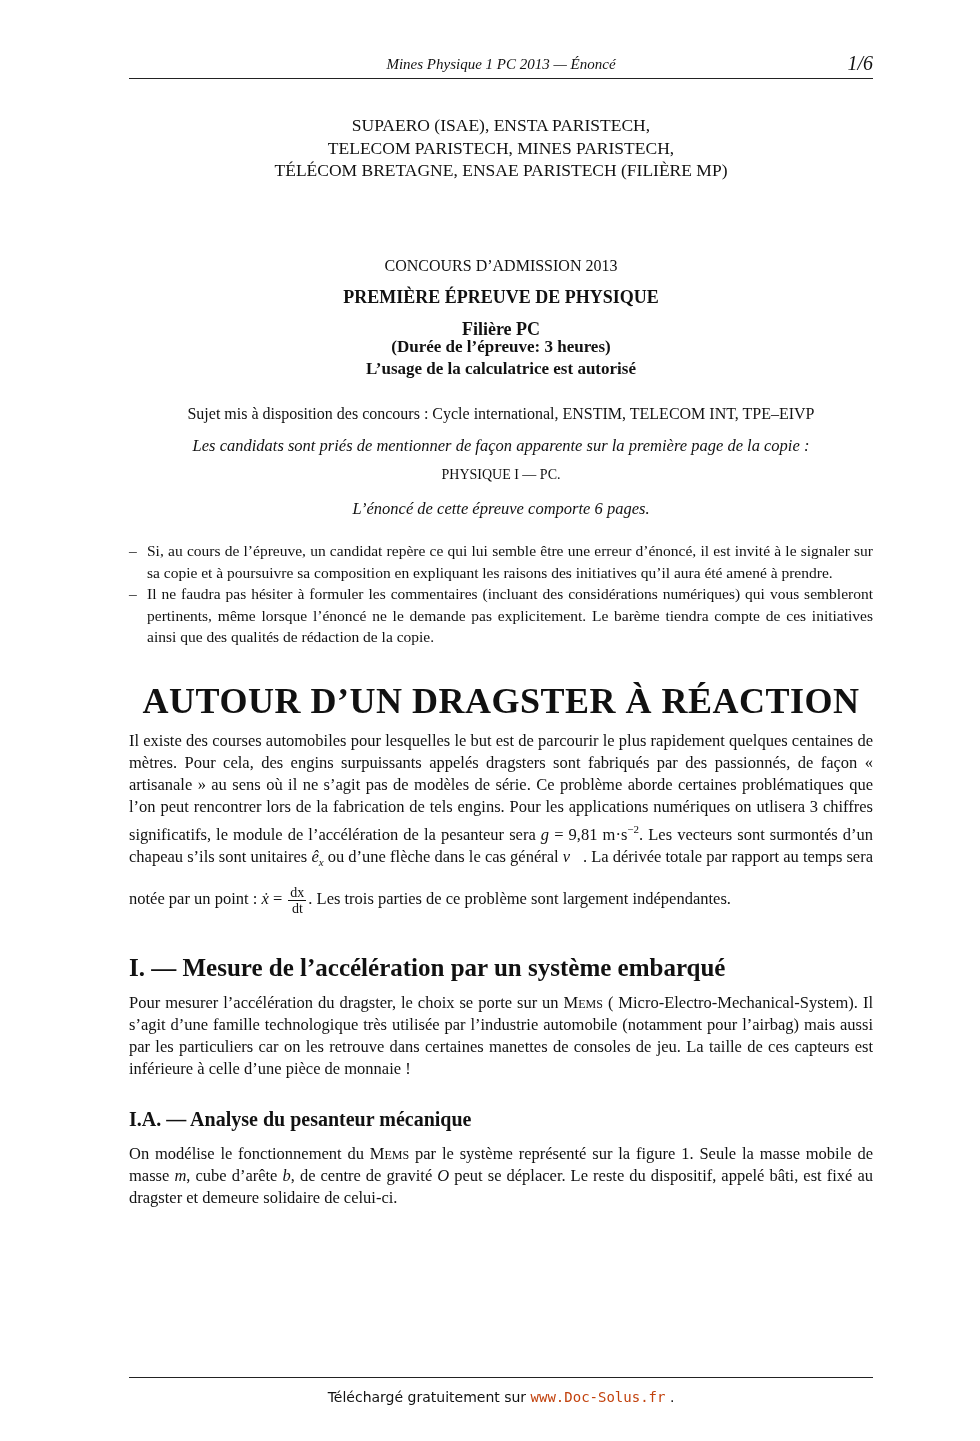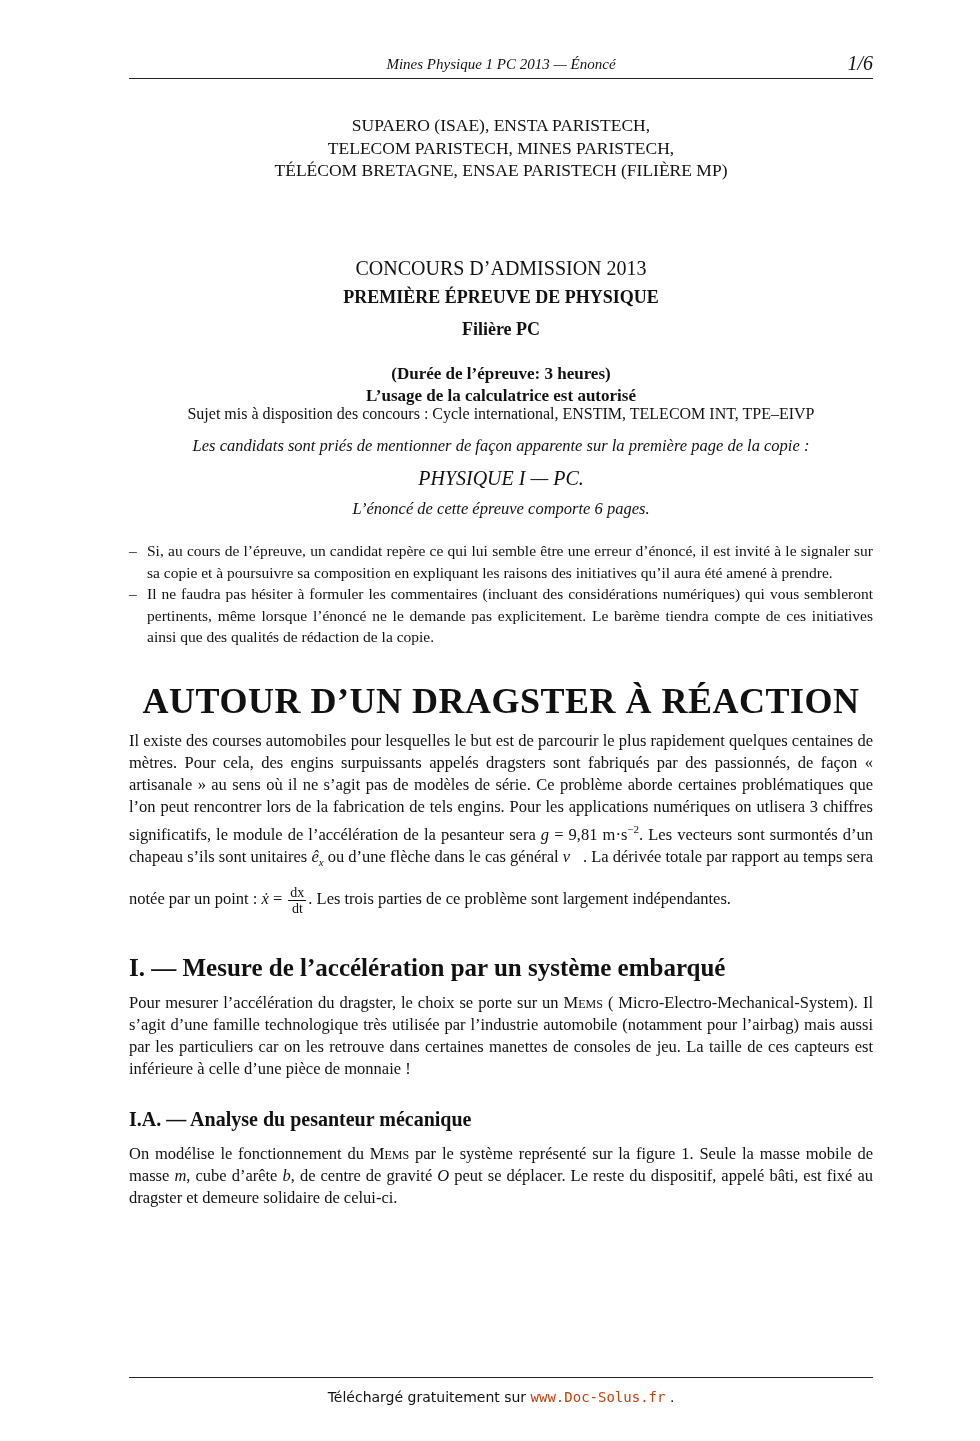--- a/index.html
+++ b/index.html
@@ -10,27 +10,27 @@
     .page { position: absolute; left: 129px; top: 0; width: 744px; }
     .header {
       position: absolute; top: 54px; left: 0; width: 744px; height: 24px;
       border-bottom: 1.4px solid #222;
       font-style: italic;
     }
     .header .title { position: absolute; left: 0; right: 0; text-align: center; top: 2px; font-size: 15px; }
     .header .pageno { position: absolute; right: 0; top: -2px; font-size: 20px; }
     .schools { position: absolute; top: 114px; left: 0; width: 744px; text-align: center; font-size: 17.5px; line-height: 22.5px; }
     .center-line { position: absolute; left: 0; width: 744px; text-align: center; }
-    .concours { top: 257px; font-size: 20px; }
+    .concours { top: 257px; font-size: 16px; }
     .epreuve { top: 287px; font-size: 18px; font-weight: bold; }
     .filiere { top: 319px; font-size: 18px; font-weight: bold; }
-    .duree { top: 363px; font-size: 17px; font-weight: bold; line-height: 22px; }
+    .duree { top: 336px; font-size: 17px; font-weight: bold; line-height: 22px; }
     .sujet { top: 405px; font-size: 16px; }
     .candidats { top: 436px; font-size: 16.5px; font-style: italic; }
-    .physique { top: 467px; font-size: 20px; font-style: italic; }
+    .physique { top: 467px; font-size: 14px; }
     .pages { top: 499px; font-size: 16.5px; font-style: italic; }
     .bullets { position: absolute; top: 540px; left: 0; width: 744px; font-size: 15.5px; line-height: 21.5px; text-align: justify; }
     .bullet { position: relative; padding-left: 18px; }
     .bullet .dash { position: absolute; left: 0; top: 0; }
     .main-title { position: absolute; top: 680px; left: 0; width: 744px; text-align: center; font-size: 36px; font-weight: bold; letter-spacing: 0.5px; }
     .para { position: absolute; left: 0; width: 744px; font-size: 16.5px; line-height: 22px; text-align: justify; }
     .intro { top: 730px; }
     .sec1-title { position: absolute; top: 954px; left: 0; font-size: 25px; font-weight: bold; }
     .sec1-body { top: 992px; }
     .secA-title { position: absolute; top: 1108px; left: 0; font-size: 20px; font-weight: bold; }

